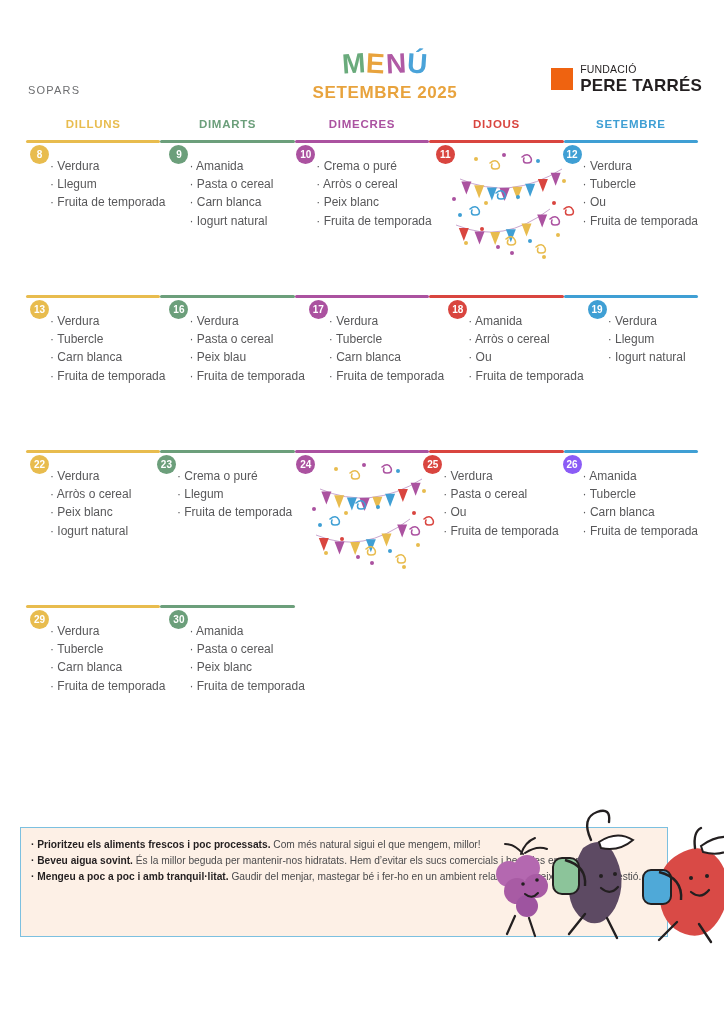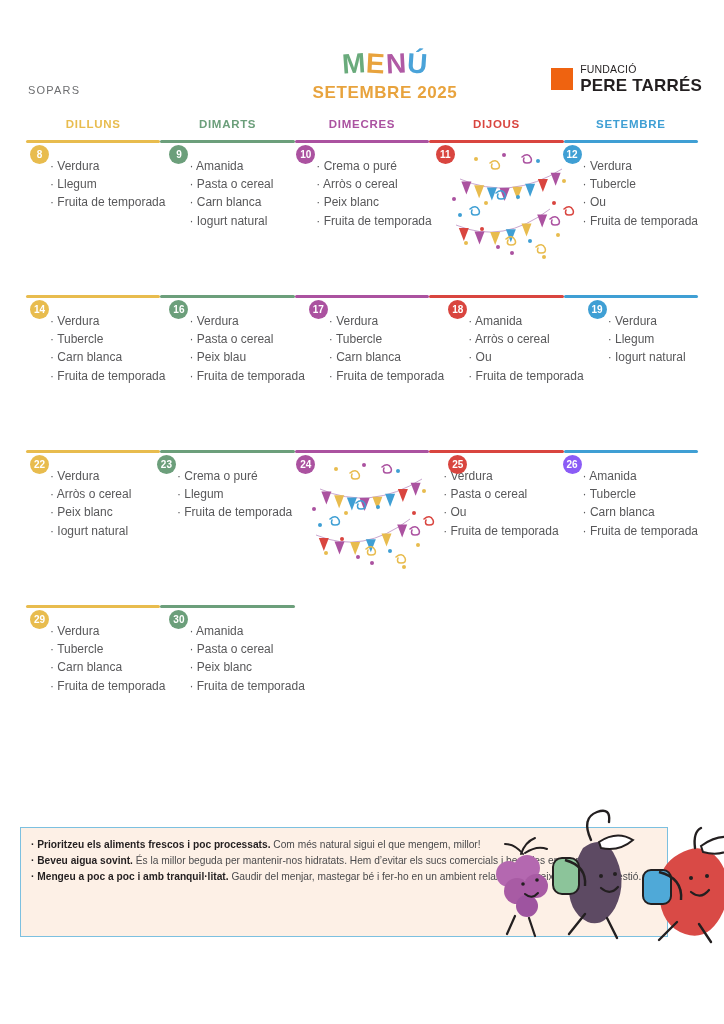--- a/index.html
+++ b/index.html
@@ -213,21 +213,21 @@
     <div class="week">
       <div class="rule">
         <span style="background: rgb(232, 188, 78);"></span>
         <span style="background: rgb(108, 159, 123);"></span>
         <span style="background: rgb(171, 82, 160);"></span>
         <span style="background: rgb(217, 69, 63);"></span>
         <span style="background: rgb(63, 159, 212);"></span>
       </div>
       <div class="cells">
         <div class="cell">
-          <div class="daynum" style="background: rgb(232, 188, 78);">14</div>
+          <div class="daynum" style="background: rgb(232, 188, 78);">13</div>
           <div class="dishes">
             <div class="dish">Verdura</div>
             <div class="dish">Tubercle</div>
             <div class="dish">Carn blanca</div>
             <div class="dish">Fruita de temporada</div>
           </div>
         </div>
         <div class="cell">
           <div class="daynum" style="background: rgb(108, 159, 123);">16</div>
           <div class="dishes">
@@ -330,21 +330,21 @@
             <path d="M76 10 q6 -5 9 1 q2 5 -4 5 q-5 0 -3 -5" stroke="#ab52a0" stroke-width="1.6" fill="none" stroke-linecap="round"></path>
             <path d="M24 62 q6 -5 9 1 q2 5 -4 5 q-5 0 -3 -5" stroke="#3f9fd4" stroke-width="1.6" fill="none" stroke-linecap="round"></path>
             <path d="M104 72 q6 -5 9 1 q2 5 -4 5 q-5 0 -3 -5" stroke="#ab52a0" stroke-width="1.6" fill="none" stroke-linecap="round"></path>
             <path d="M60 92 q6 -5 9 1 q2 5 -4 5 q-5 0 -3 -5" stroke="#e8bc4e" stroke-width="1.6" fill="none" stroke-linecap="round"></path>
             <path d="M90 100 q6 -5 9 1 q2 5 -4 5 q-5 0 -3 -5" stroke="#e8bc4e" stroke-width="1.6" fill="none" stroke-linecap="round"></path>
             <path d="M118 62 q6 -5 9 1 q2 5 -4 5 q-5 0 -3 -5" stroke="#d9453f" stroke-width="1.6" fill="none" stroke-linecap="round"></path>
             <path d="M50 46 q6 -5 9 1 q2 5 -4 5 q-5 0 -3 -5" stroke="#3f9fd4" stroke-width="1.6" fill="none" stroke-linecap="round"></path>
           </svg>
         </div>
         <div class="cell">
-          <div class="daynum" style="background: rgb(217, 69, 63); margin-left: 25px;">25</div>
+          <div class="daynum" style="background: rgb(217, 69, 63);">25</div>
           <div class="dishes">
             <div class="dish">Verdura</div>
             <div class="dish">Pasta o cereal</div>
             <div class="dish">Ou</div>
             <div class="dish">Fruita de temporada</div>
           </div>
         </div>
         <div class="cell">
           <div class="daynum" style="background: #8b5cf6;">26</div>
           <div class="dishes">

